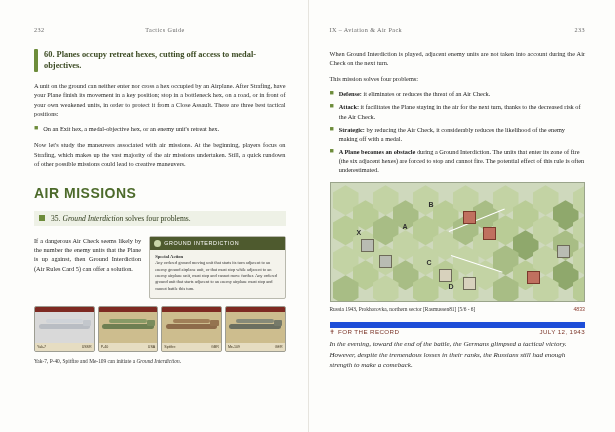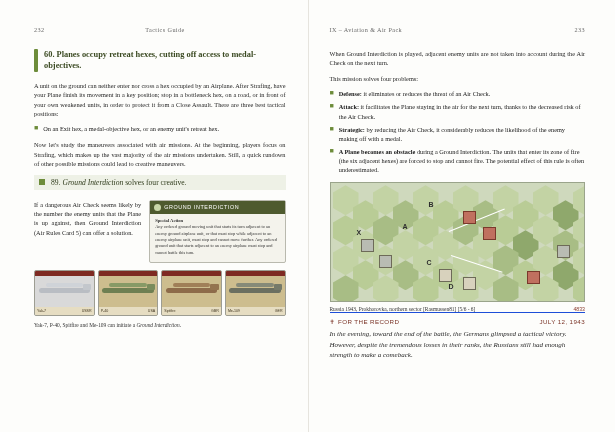--- a/index.html
+++ b/index.html
@@ -87,21 +87,21 @@
   .hex.f { background:#8fa86c; }
   .unit { position:absolute; width:13px; height:13px; background:#d8d2bd; border:1px solid #6d6a58; font-size:4px; }
   .unit.red { background:#c0705f; border-color:#7a392c; }
   .unit.gry { background:#b9bcb3; }
   .mlabel { position:absolute; font-family:"Liberation Sans", sans-serif; font-size:7px; font-weight:bold; color:#2e2e2e; }
   .arrowline { position:absolute; background:#ffffff; height:1px; }
 
   .mapcap { font-size:5.4px; color:#333; display:flex; justify-content:space-between; align-items:baseline; }
   .mapcap .pg { color:#8a3b2e; font-family:"Liberation Sans", sans-serif; font-size:5.2px; }
 
-  .record { border-top:1px solid #1d4ed8; padding-top:5px; }
+  .record { border-top:6px solid #1d4ed8; margin-top:10px; }
   .rectitle { display:flex; justify-content:space-between; align-items:baseline; font-family:"Liberation Sans", sans-serif; font-size:6.2px; color:#7a3326; letter-spacing:.4px; }
   .rectitle .cross { margin-right:3px; }
   .recbody { font-family:"Liberation Serif", serif; font-style:italic; font-size:7px; line-height:1.5; color:#2a2a2a; margin-top:4px; }
 </style>
 </head>
 <body>
 
 <div class="gutter"></div>
 
 <div class="page left">
@@ -122,26 +122,27 @@
 
   <p class="body">A unit on the ground can neither enter nor cross a hex occupied by an Airplane. After Strafing, have your Plane finish its movement in a key position; stop in a bottleneck hex, on a road, or in front of your own weakened units, in order to protect it from a Close Assault. There are three best tactical positions:</p>
 
   <div class="bullet">
     <span class="dot">■</span>
     <span>On an Exit hex, a medal-objective hex, or an enemy unit's retreat hex.</span>
   </div>
 
   <p class="body">Now let's study the maneuvers associated with air missions. At the beginning, players focus on Strafing, which makes up the vast majority of the air missions undertaken. Still, a quick rundown of other possible missions could lead to creative maneuvers.</p>
 
+  <h2 class="air">AIR MISSIONS</h2>
 
   <div class="subhead">
     <span class="sq"></span>
     <span class="txt">
-      <span>89.</span>
-      <em>Ground Interdiction</em><span> solves four creative.</span>
+      <span>35.</span>
+      <em>Ground Interdiction</em><span> solves four problems.</span>
     </span>
   </div>
 
   <div class="twocol">
     <div class="col-l">
       <p class="body">If a dangerous Air Check seems likely by the number the enemy units that the Plane is up against, then Ground Interdiction (Air Rules Card 5) can offer a solution.</p>
     </div>
     <div class="col-r">
       <div class="gicard">
         <div class="cap">

